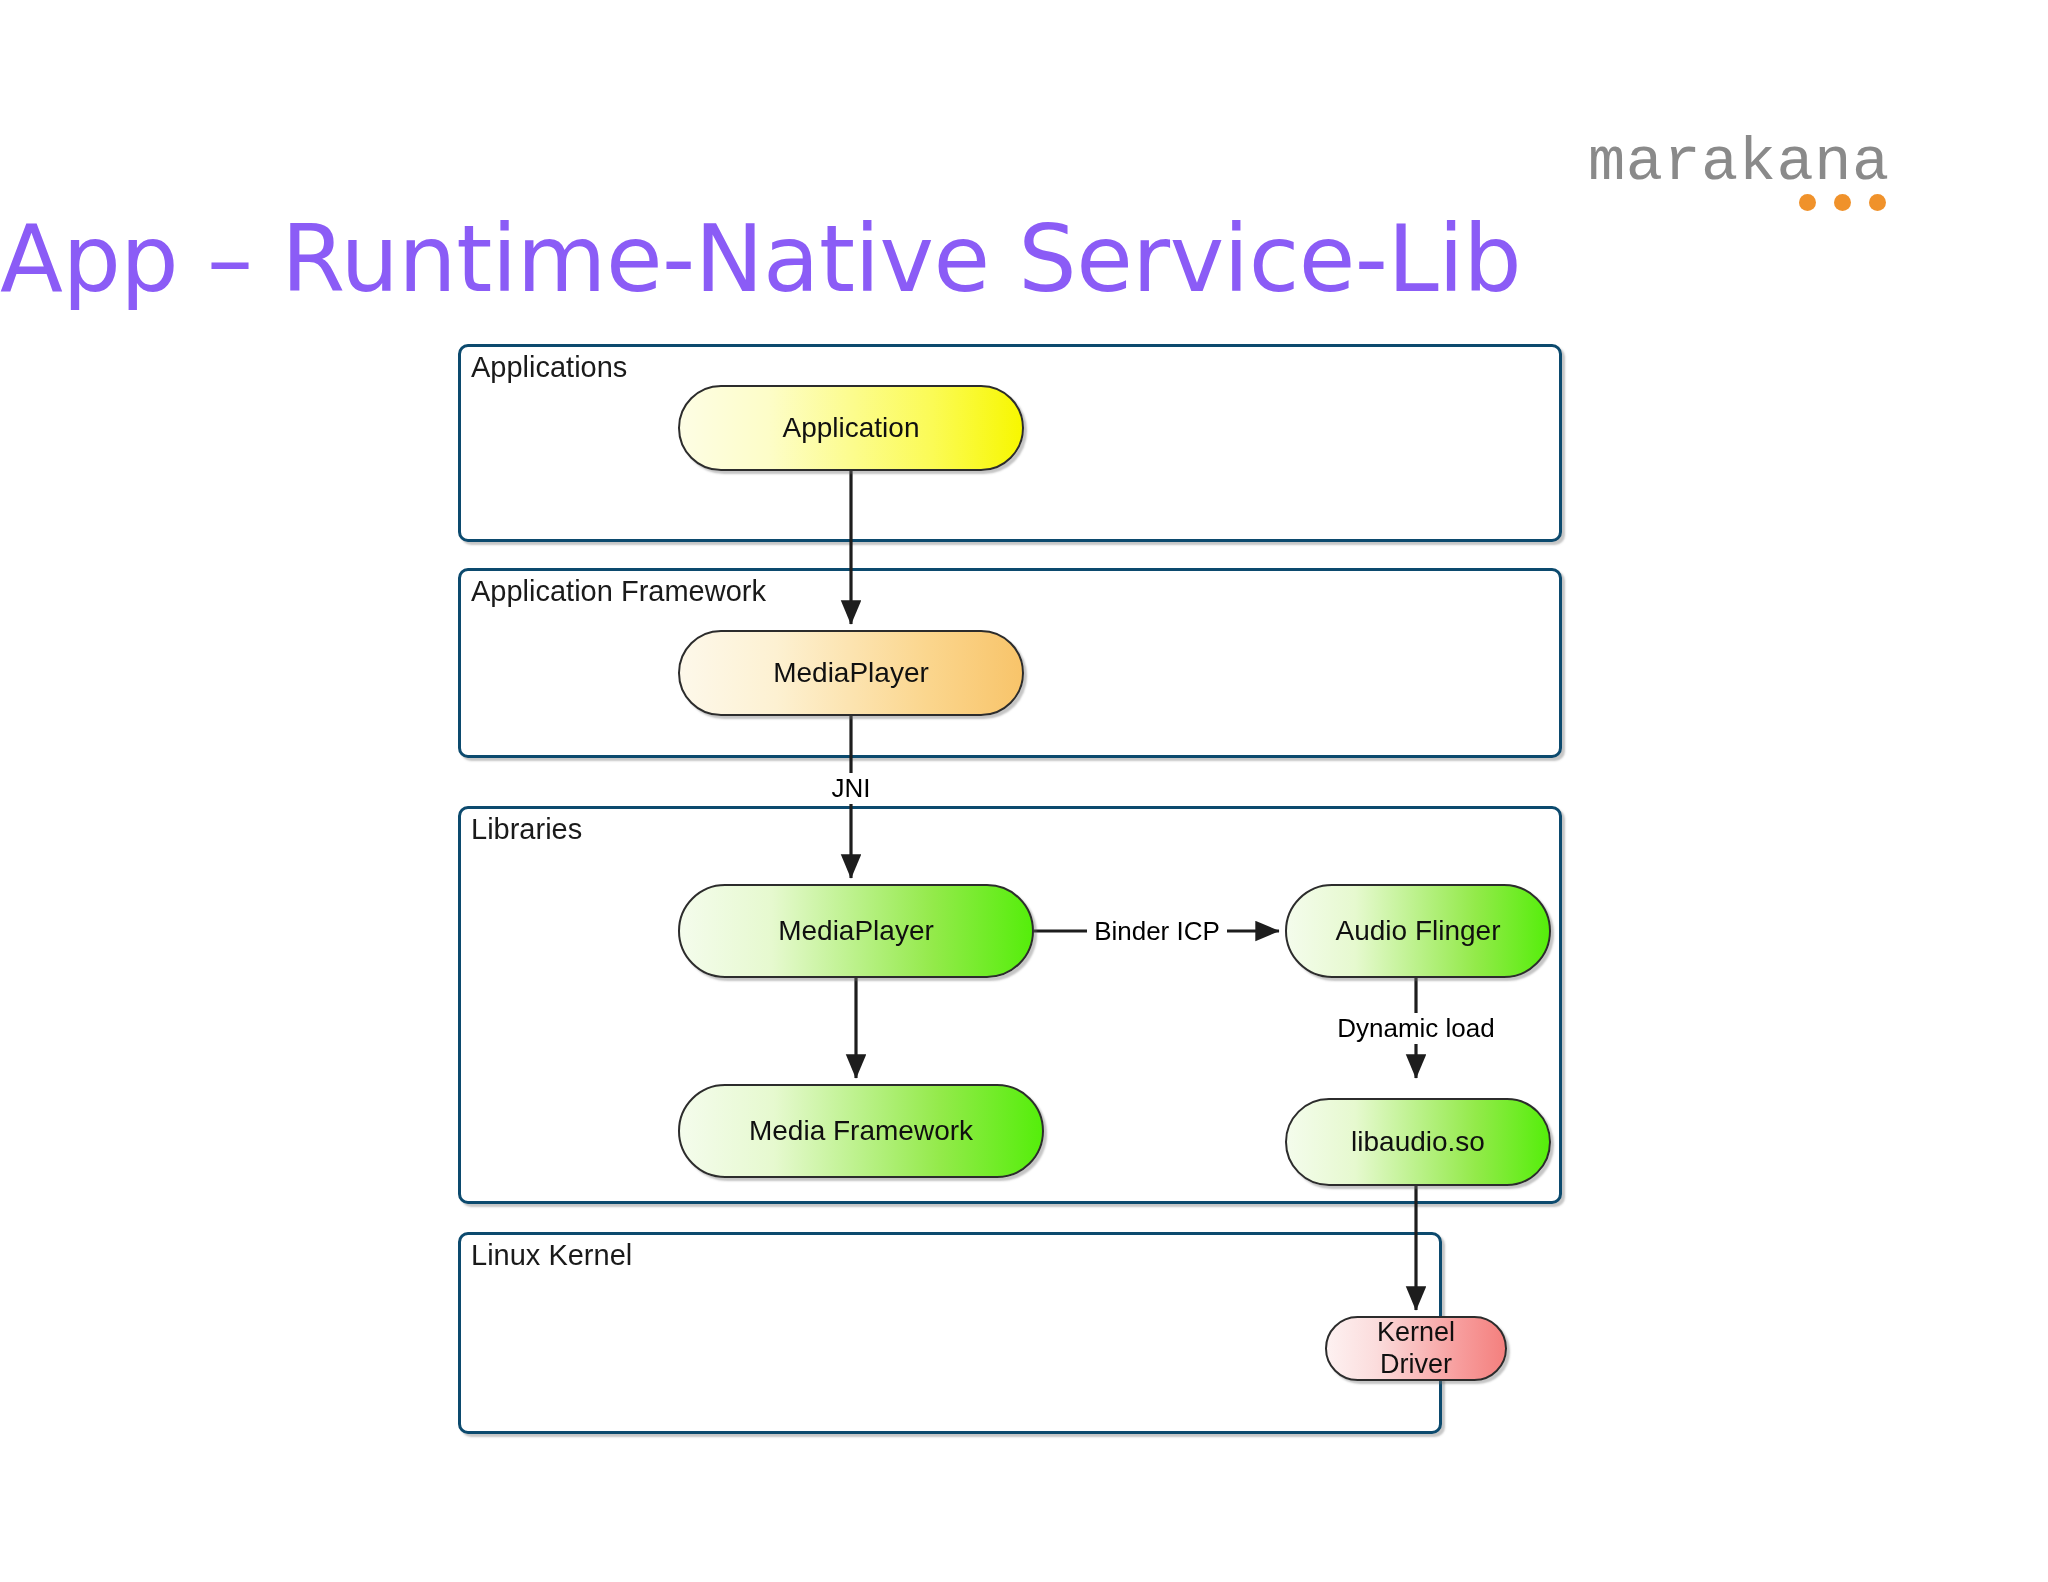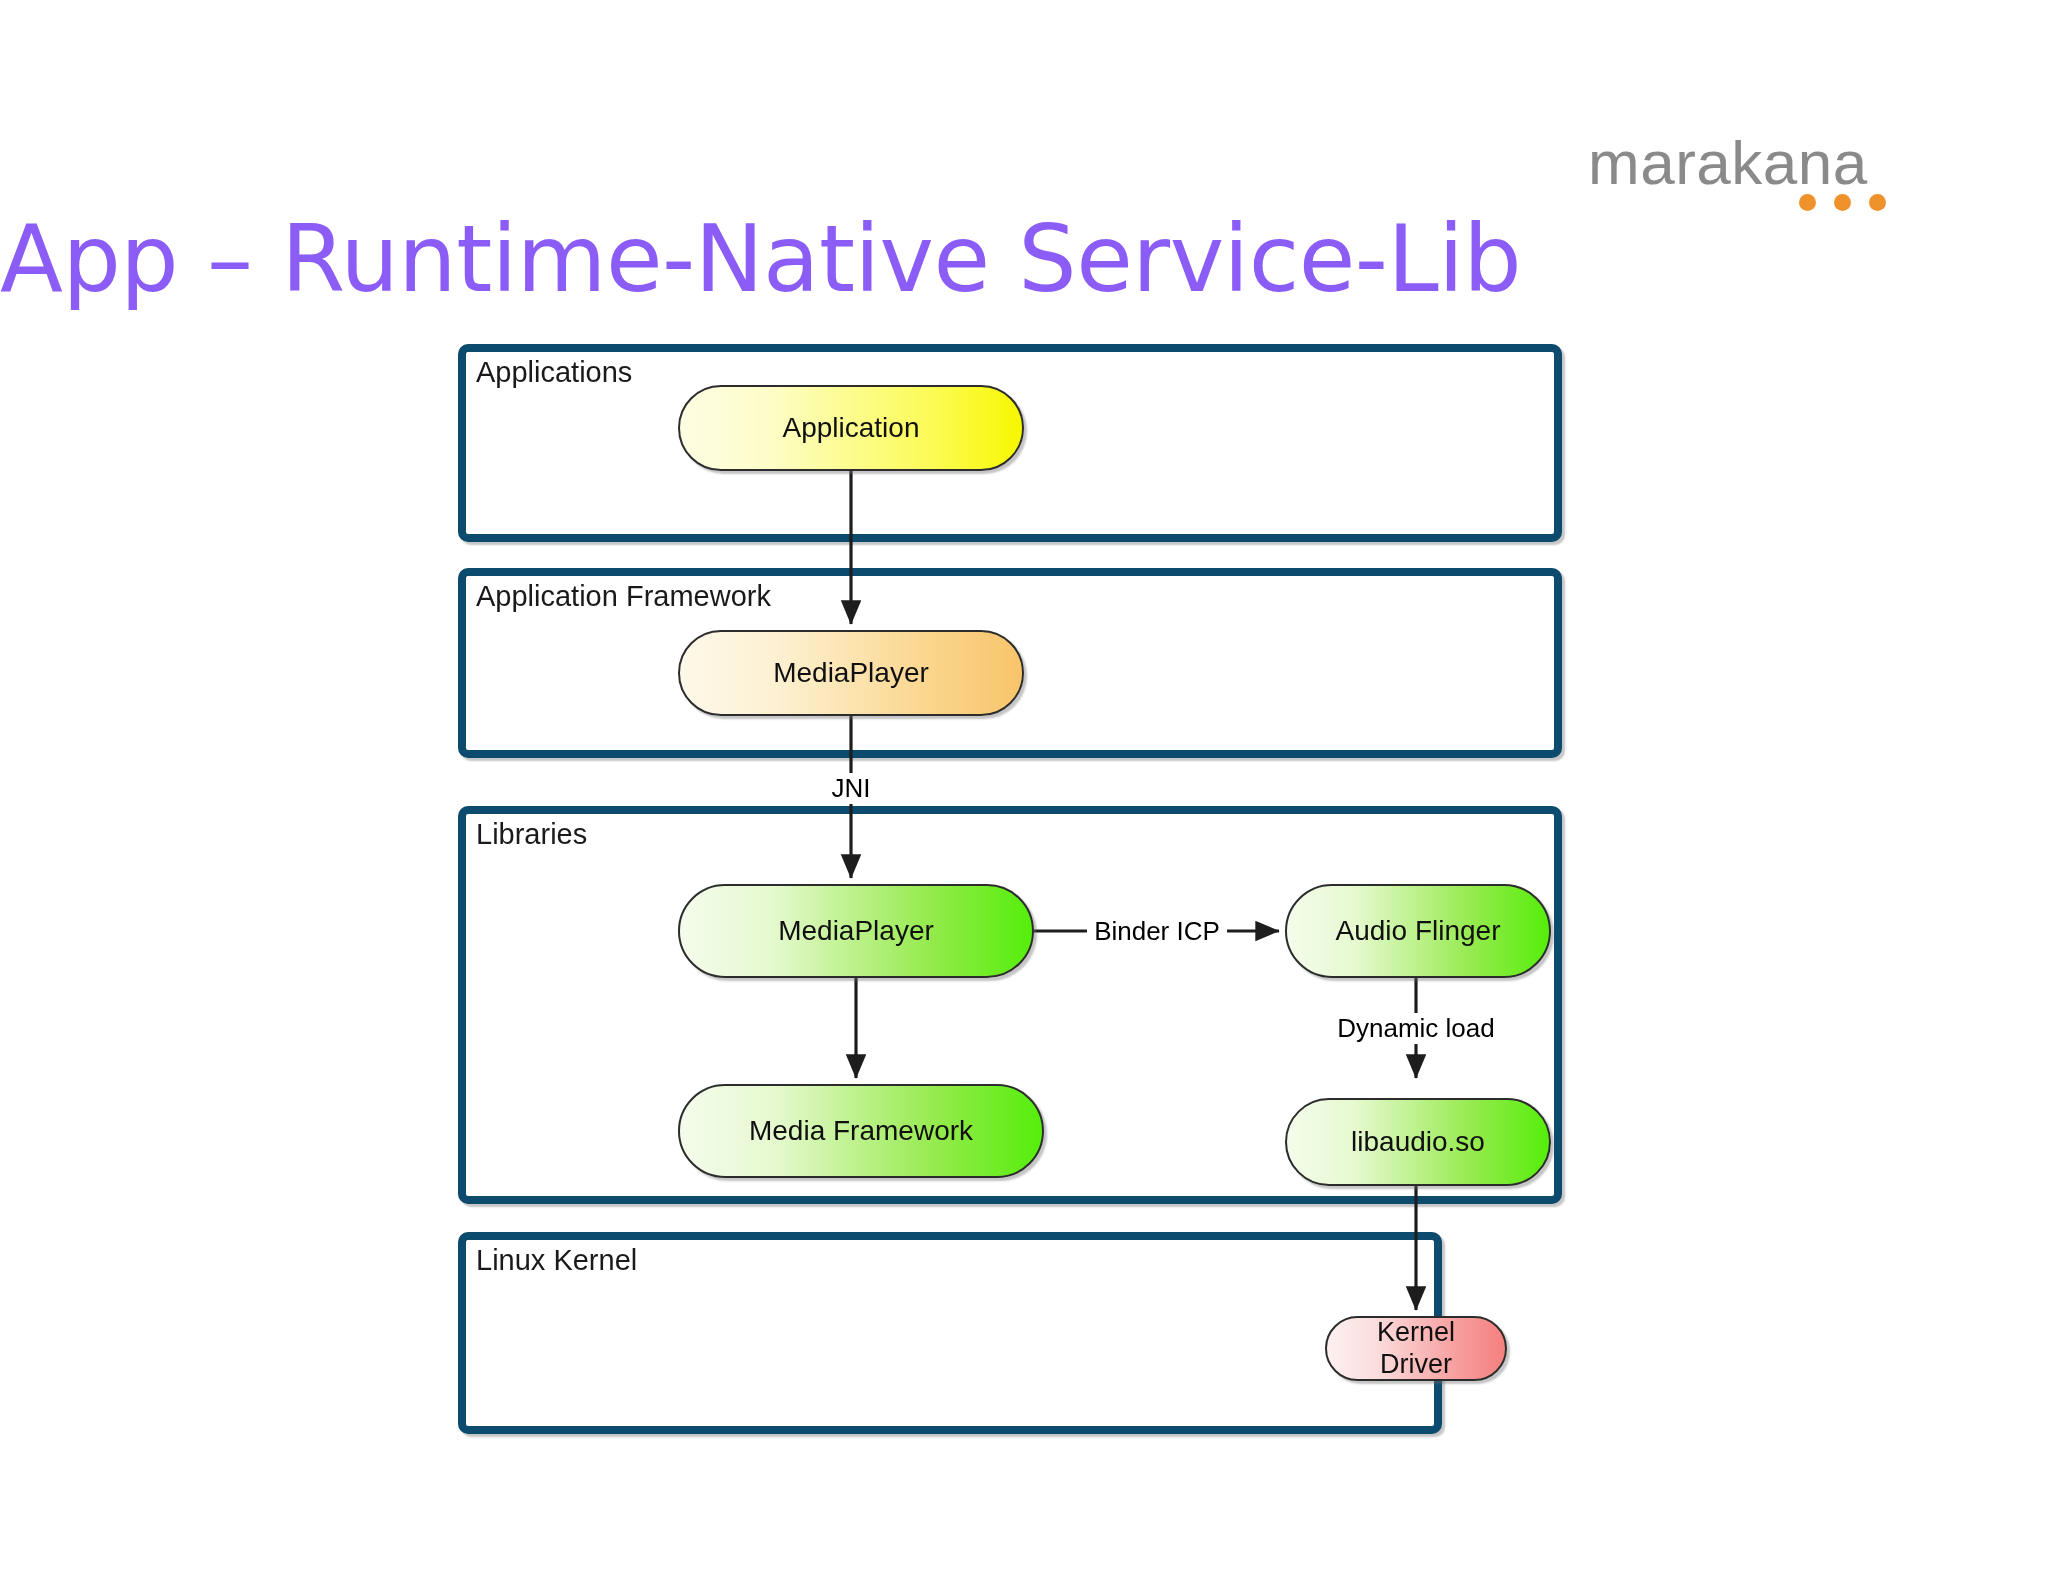--- a/index.html
+++ b/index.html
@@ -17,21 +17,21 @@
 
   
   #brand {
     position: absolute;
     left: 1588px;
     top: 132px;
     width: 320px;
     height: 100px;
   }
   #brand .wordmark {
-    font-family: Liberation Sans, sans-serif;
+    font-family: Liberation Mono, monospace;
     font-size: 62px;
     font-weight: 300;
     letter-spacing: 0.5px;
     color: #8a8a8a;
     line-height: 1;
     white-space: nowrap;
   }
   #brand .dots {
     position: absolute;
     right: 22px;
@@ -76,21 +76,21 @@
     top: 0;
     width: 2048px;
     height: 1582px;
     pointer-events: none;
   }
 
   
   .layer-box {
     position: absolute;
     background: #ffffff;
-    border: 8px solid #0c4a6e;
+    border: 3px solid #0c4a6e;
     border-radius: 10px;
     box-shadow: 3px 3px 2px rgba(120,120,120,0.42);
     box-sizing: border-box;
   }
   .layer-title {
     position: absolute;
     left: 10px;
     top: 4px;
     font-family: "Liberation Sans", sans-serif;
     font-size: 29px;

